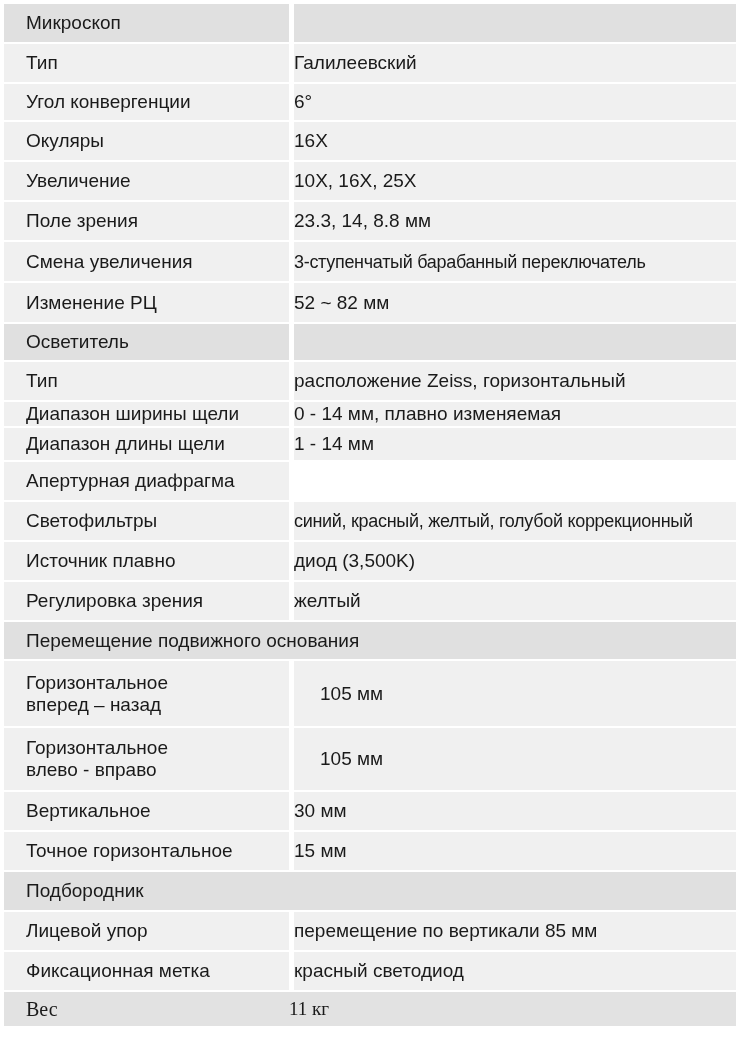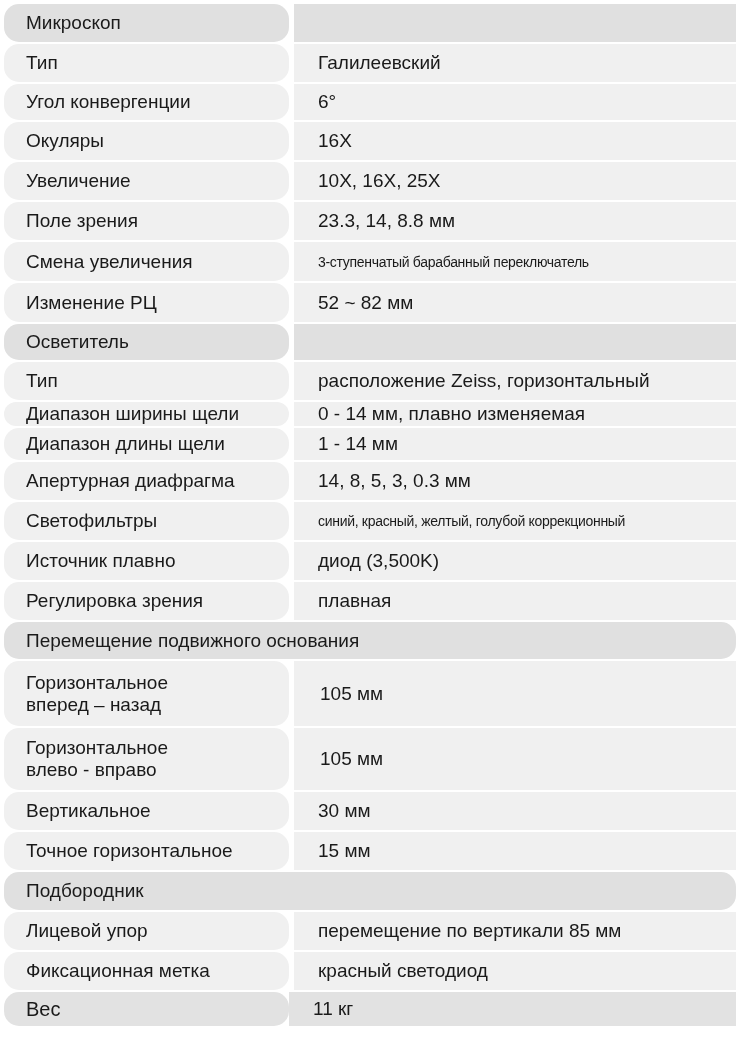--- a/index.html
+++ b/index.html
@@ -1,27 +1,27 @@
 <!DOCTYPE html>
 <html><head>
 <meta charset="utf-8">
 <style>
   * { box-sizing: border-box; margin: 0; padding: 0; }
   html, body { width: 740px; height: 1051px; background: #ffffff; overflow: hidden; }
   body { font-family: "Liberation Sans", "DejaVu Sans", sans-serif; color: #1a1a1a; position: relative; }
   .tbl { position: absolute; left: 4px; top: 4px; width: 732px; }
   .row { display: flex; margin-bottom: 2px; }
   .cell { display: flex; align-items: center; font-size: 19px; line-height: 22px; }
-  .lab { width: 285px; margin-right: 5px; padding-left: 22px; background: #f0f0f0; border-radius: 15px; }
-  .val { flex: 1; padding-left: 24px; background: #f0f0f0; }
+  .lab { width: 285px; margin-right: 5px; padding-left: 22px; background: #f0f0f0; }
+  .val { flex: 1; background: #f0f0f0; }
   .sec .cell { background: #e0e0e0; }
   .sec .lab { padding-left: 22px; }
   .full .lab { width: 100%; margin-right: 0; }
-  .weight .cell { background: #e2e2e2; }
-  .small { font-size: 14px; letter-spacing: -0.3px; }
+  .weight .cell { background: #e2e2e2; font-family: Liberation Serif, serif; }
+  .small { font-size: 18px; letter-spacing: -0.3px; }
 </style>
 </head>
 <body>
 
 <div class="tbl">
 
   <div class="row sec" style="height:38px">
     <div class="cell lab">Микроскоп</div>
     <div class="cell val"></div>
   </div>
@@ -65,33 +65,32 @@
   <div class="row" style="height:24px">
     <div class="cell lab">Диапазон ширины щели</div>
     <div class="cell val">0 - 14 мм, плавно изменяемая</div>
   </div>
   <div class="row" style="height:32px">
     <div class="cell lab">Диапазон длины щели</div>
     <div class="cell val">1 - 14 мм</div>
   </div>
   <div class="row" style="height:38px">
     <div class="cell lab">Апертурная диафрагма</div>
-    <div class="cell val">14, 8, 5, 3, 0.3 мм</div>
   </div>
   <div class="row" style="height:38px">
     <div class="cell lab">Светофильтры</div>
     <div class="cell val small" style="">синий, красный, желтый, голубой коррекционный</div>
   </div>
   <div class="row" style="height:38px">
     <div class="cell lab">Источник плавно</div>
     <div class="cell val">диод (3,500K)</div>
   </div>
   <div class="row" style="height:38px">
     <div class="cell lab">Регулировка зрения</div>
-    <div class="cell val">плавная</div>
+    <div class="cell val">желтый</div>
   </div>
 
   <div class="row sec full" style="height:37px">
     <div class="cell lab">Перемещение подвижного основания</div>
   </div>
   <div class="row" style="height:65px">
     <div class="cell lab" style="flex-direction:column;align-items:flex-start;justify-content:center">
       <span>Горизонтальное</span>
       <span>вперед – назад</span>
     </div>

